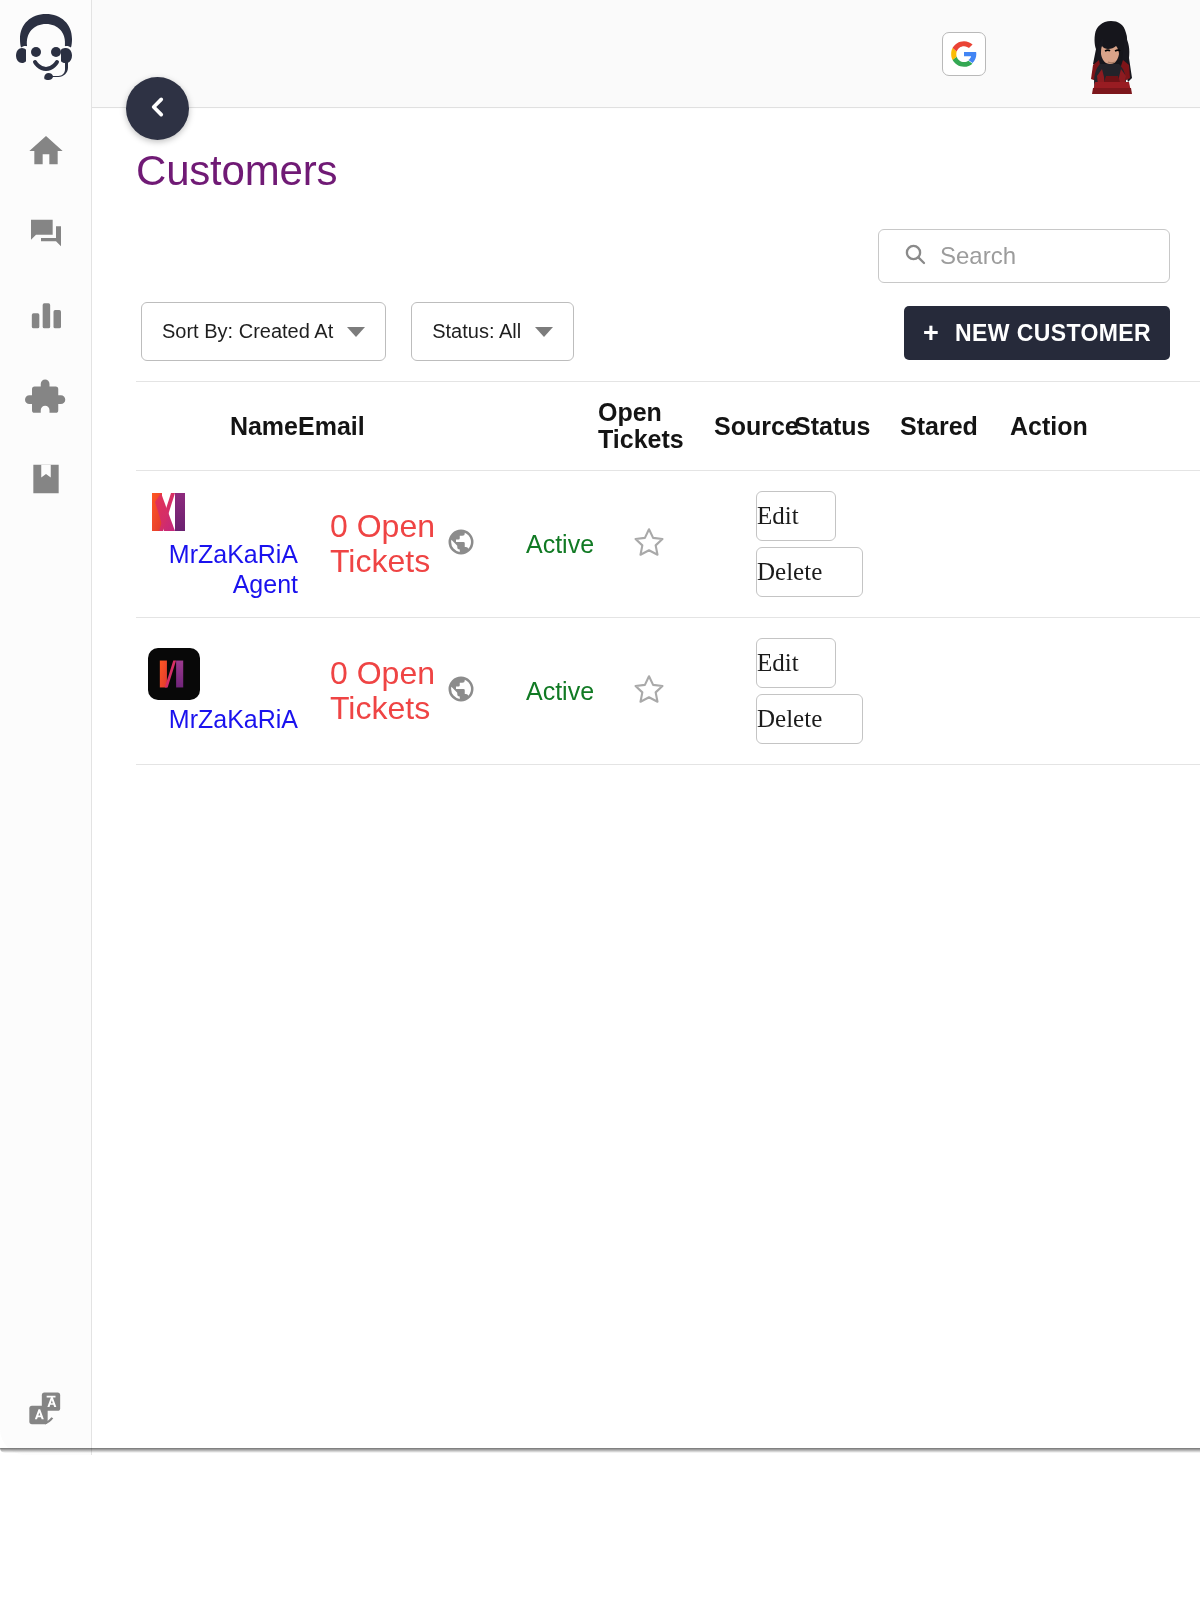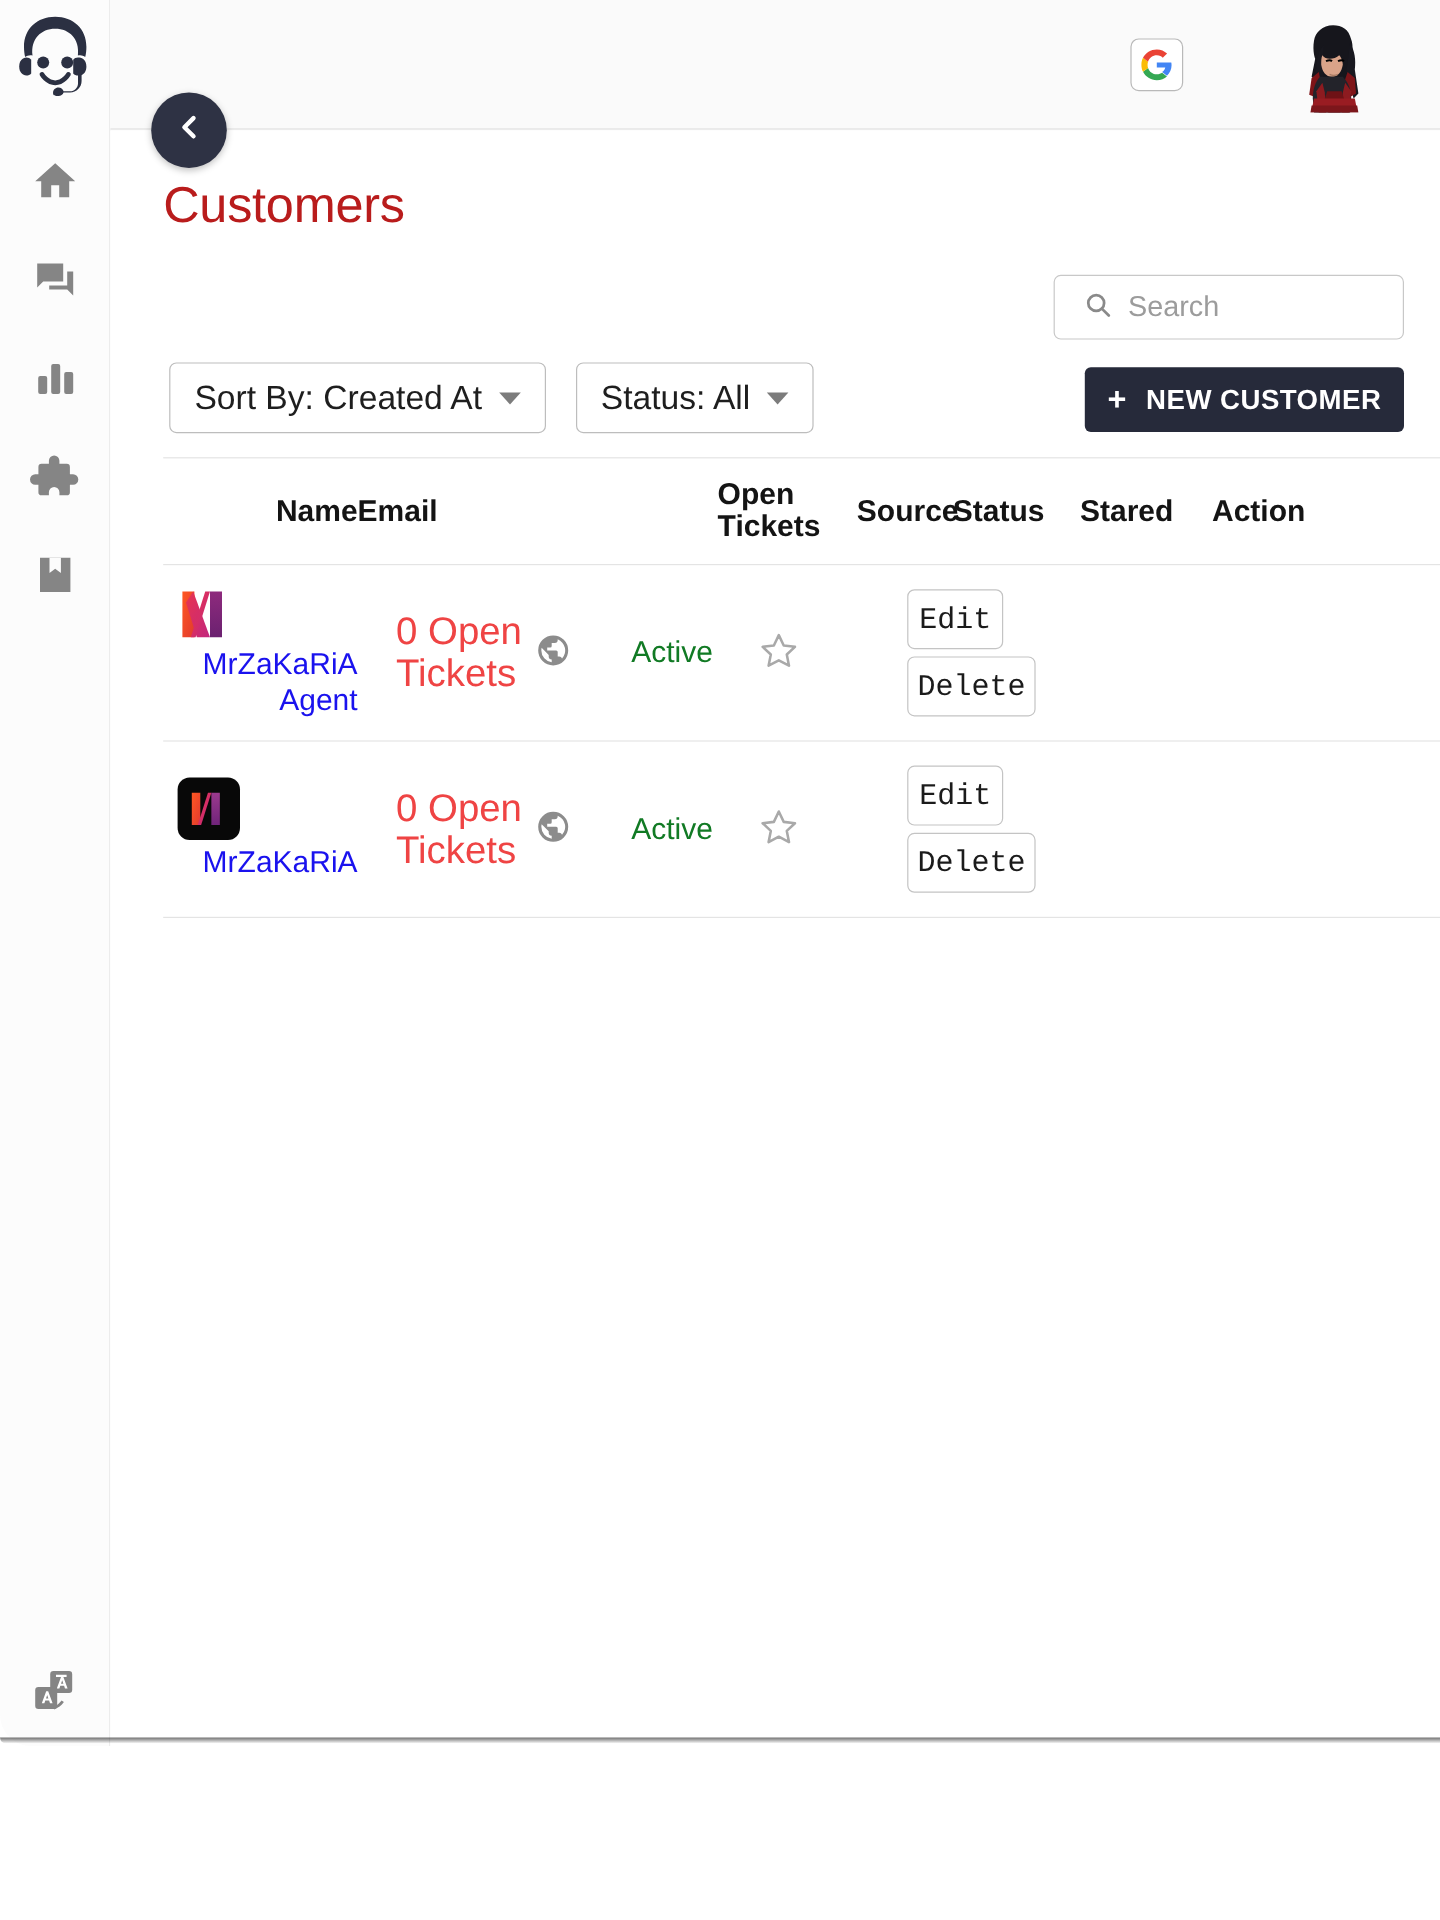--- a/index.html
+++ b/index.html
@@ -108,21 +108,21 @@
     position: absolute;
     left: 92px; top: 109px;
     width: 1108px; height: 1346px;
     background: #ffffff;
   }
   .page-title {
     position: absolute;
     left: 44px; top: 38px;
     font-size: 42px;
     font-weight: 400;
-    color: #b91c1c;
+    color: #701a75;
     letter-spacing: -0.2px;
   }
 
   .search-wrap {
     position: absolute;
     right: 30px; top: 120px;
     width: 292px; height: 54px;
     border: 1px solid #c8c8c8;
     border-radius: 6px;
     background: #fff;
@@ -149,21 +149,21 @@
   }
   .filter-btn {
     height: 59px;
     border: 1px solid #bdbdbd;
     border-radius: 6px;
     background: #fff;
     display: flex;
     align-items: center;
     padding: 0 20px;
     gap: 14px;
-    font-size: 28px;
+    font-size: 20px;
     color: #1e1e1e;
     cursor: pointer;
   }
   .caret {
     width: 0; height: 0;
     border-left: 9px solid transparent;
     border-right: 9px solid transparent;
     border-top: 10px solid #7c7c7c;
   }
 
@@ -242,25 +242,25 @@
   .action-stack {
     display: flex;
     flex-direction: column;
     align-items: flex-start;
     padding-left: 14px;
   }
   .btn-edit, .btn-del {
     background: #fff;
     border: 1px solid #c4c4c4;
     border-radius: 6px;
-    font-family: Liberation Mono, monospace;
+    font-family: Liberation Serif, serif;
     font-size: 25px;
     color: #1b1b1b;
     cursor: pointer;
-    text-align: center;
+    text-align: left;
   }
   .btn-edit { width: 80px;  height: 50px; }
   .btn-del  { width: 107px; height: 50px; margin-top: 6px; }
 </style>
 </head>
 <body>
 
 <div class="app">
   <div class="shell">
 

